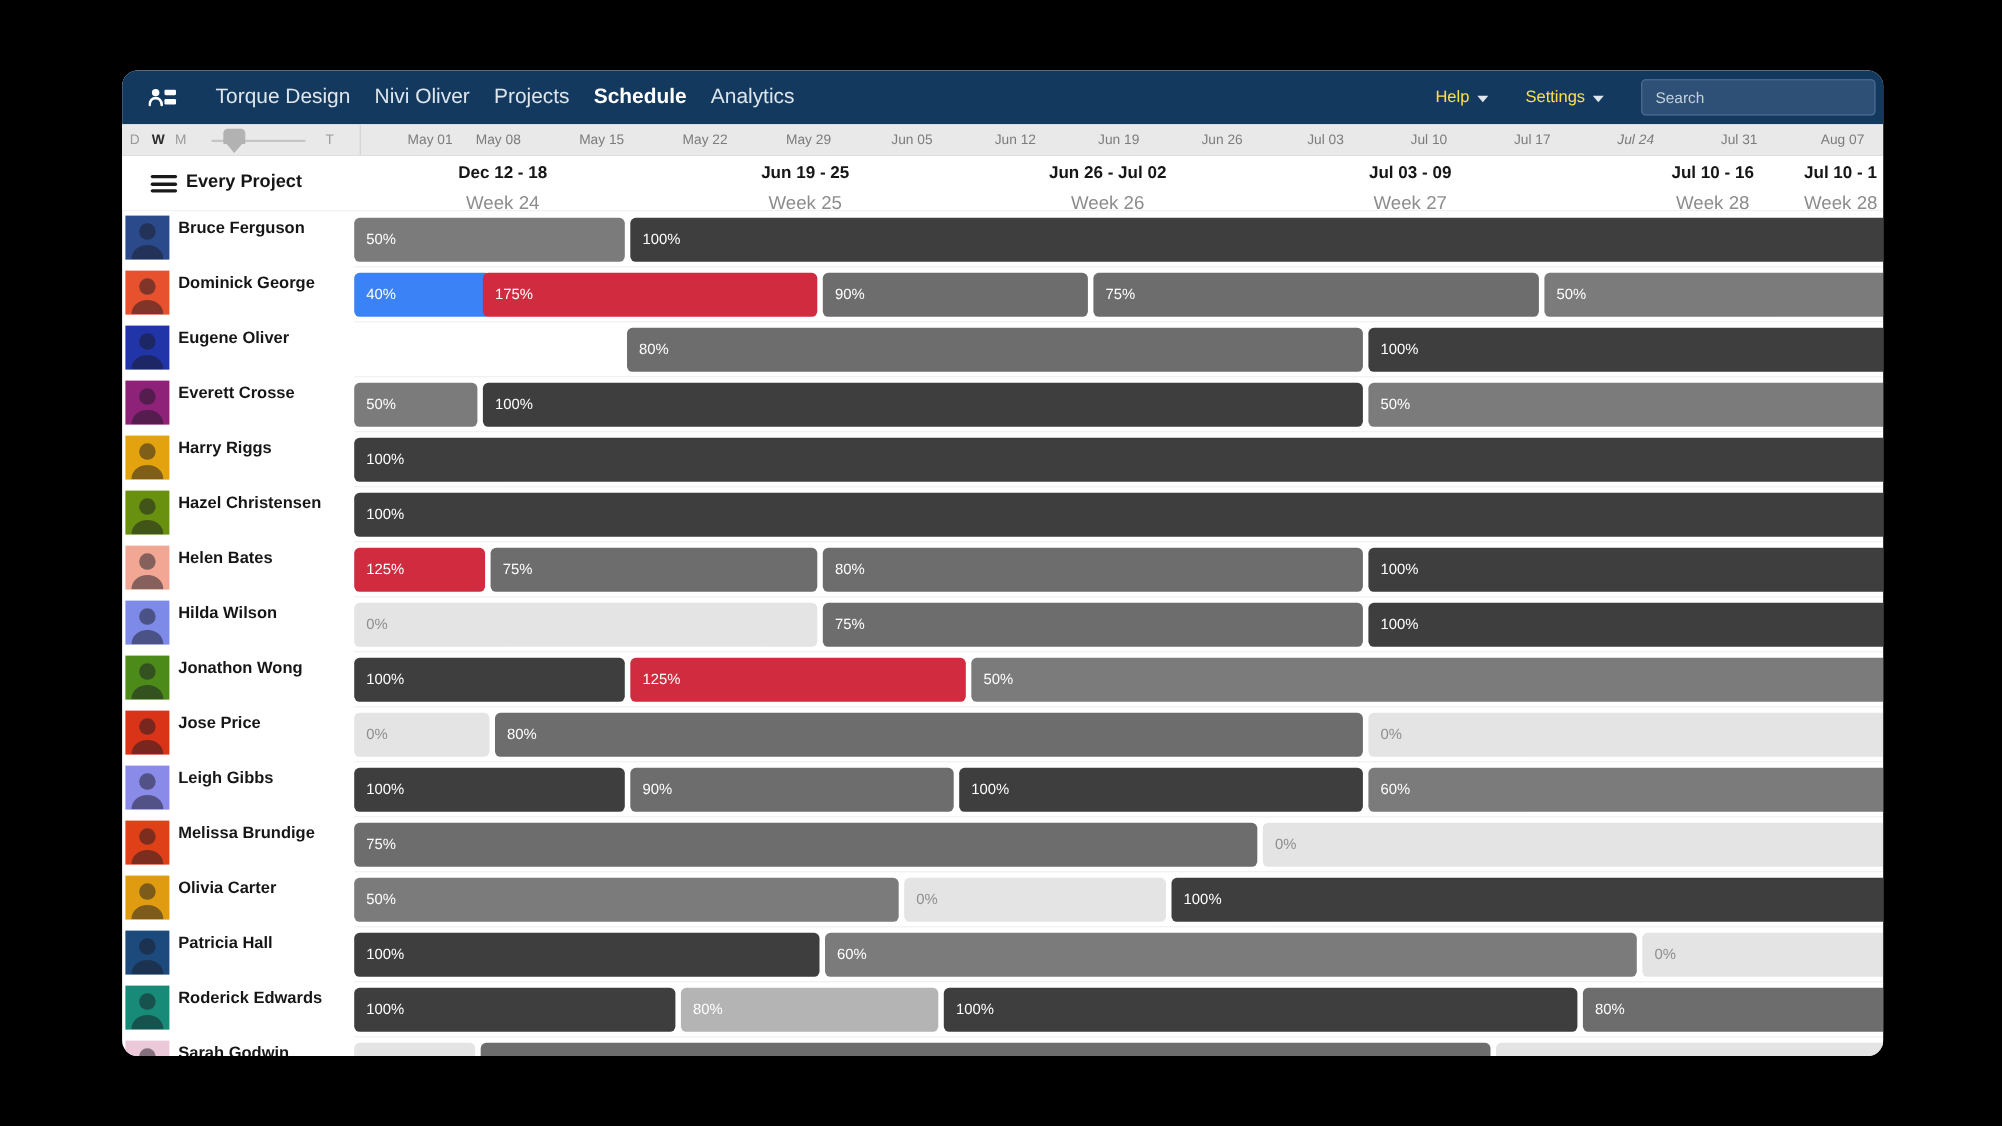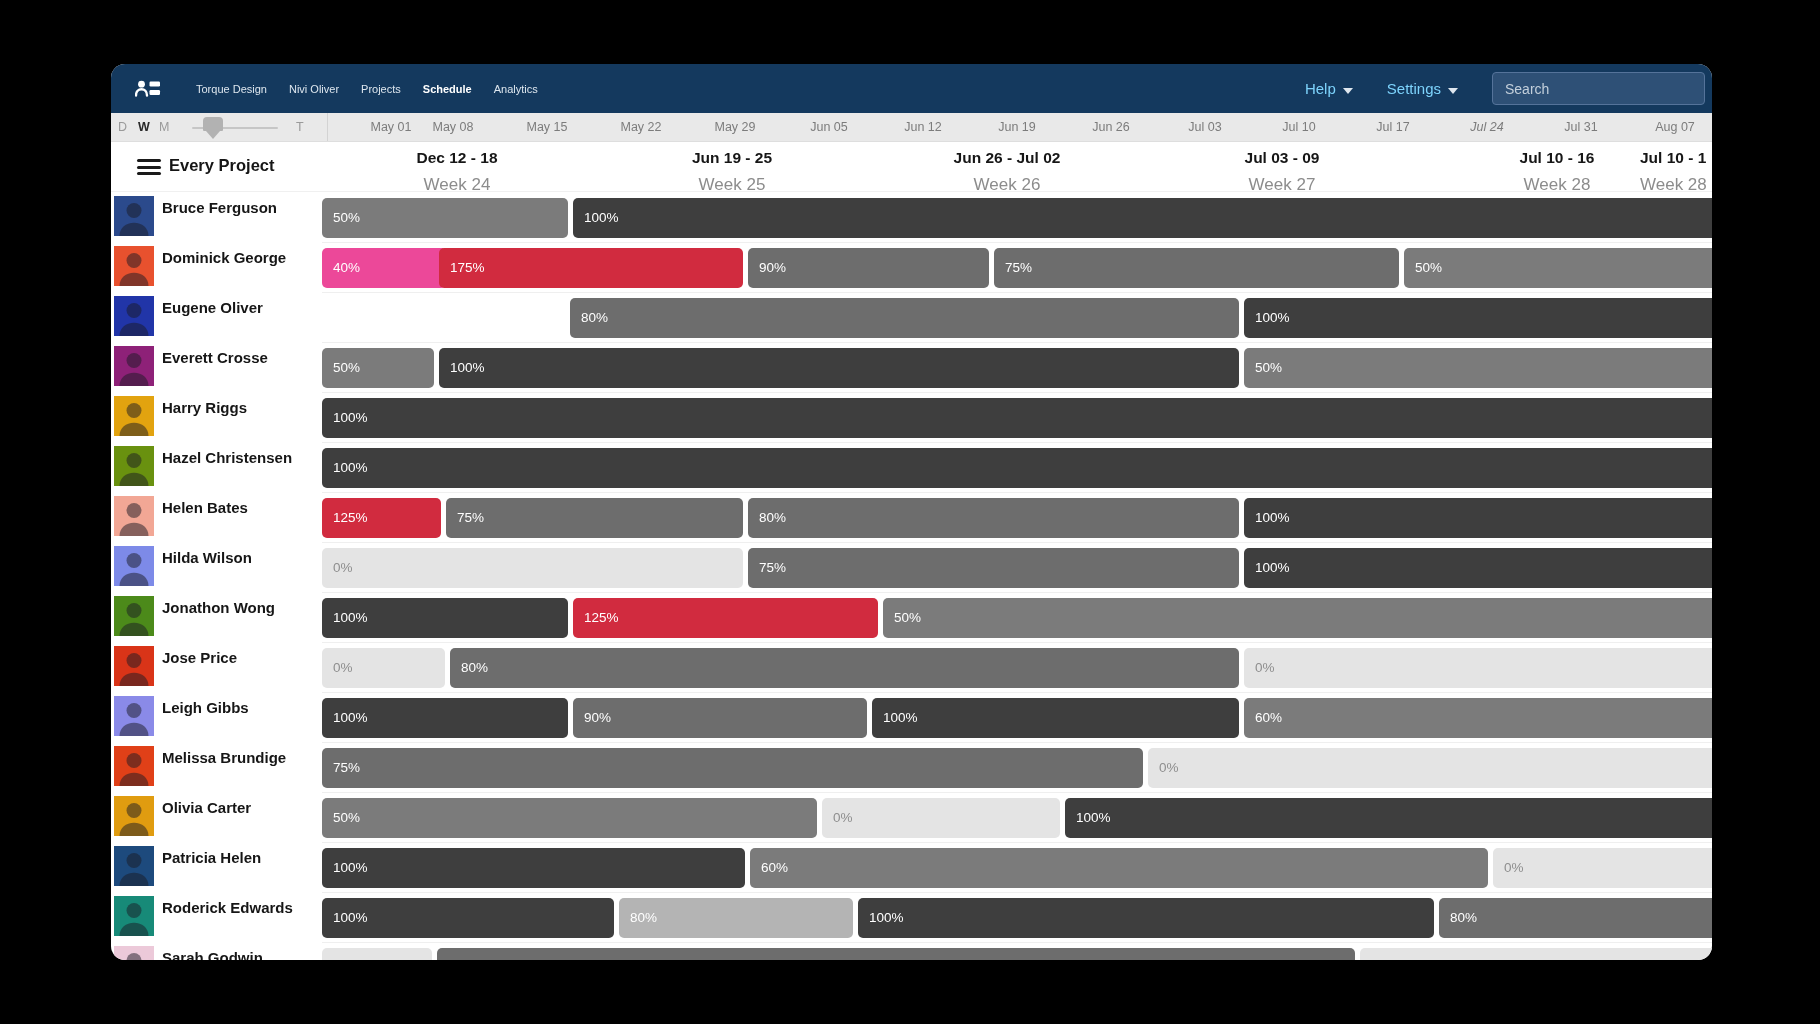--- a/index.html
+++ b/index.html
@@ -5,24 +5,24 @@
   * { margin:0; padding:0; box-sizing:border-box; }
   html,body { width:1820px; height:1024px; background:#000; overflow:hidden;
               font-family:"Liberation Sans", sans-serif; }
   .window { position:absolute; left:111px; top:64px; width:1601px; height:896px;
             background:#fff; border-radius:14px; overflow:hidden; }
 
   
   .navbar { position:absolute; left:0; top:0; right:0; height:49px; background:#14395e;
             display:flex; align-items:center; padding:0 7px 0 24px; }
   .navbar .logo { display:flex; align-items:center; margin-right:24px; cursor:pointer; }
-  .navbar a.nav-link { color:#dde6ee; font-size:11px; text-decoration:none; margin:0 11px; cursor:pointer; }
+  .navbar a.nav-link { color:#dde6ee; font-size:19px; text-decoration:none; margin:0 11px; cursor:pointer; }
   .navbar a.nav-link.active { color:#fff; font-weight:bold; }
   .nav-right { margin-left:auto; display:flex; align-items:center; }
-  .menu-link { color:#7dd3fc; font-size:15px; margin-right:34px; cursor:pointer; white-space:nowrap; }
+  .menu-link { color:#fde047; font-size:15px; margin-right:34px; cursor:pointer; white-space:nowrap; }
   .caret { display:inline-block; width:0; height:0; border-left:5px solid transparent;
            border-right:5px solid transparent; border-top:6px solid #dfe7ef; margin-left:7px; }
   .search { width:213px; height:33px; background:#2e5076; border:1px solid #55739a; border-radius:4px;
             color:#e8eef5; font-size:14px; padding:0 12px; outline:none; }
   .search::placeholder { color:#c3cfdb; }
 
   
   .ruler { position:absolute; left:0; top:49px; right:0; height:29px; background:#e9e9e9;
            border-bottom:1px solid #dedede; font-size:12.5px; color:#9a9a9a; }
   .ruler .mode { position:absolute; top:7px; cursor:pointer; }
@@ -155,21 +155,21 @@
         <div class="bar" style="left: 211px; width: 246px; background: rgb(123, 123, 123);">50%</div>
         <div class="bar" style="left: 462px; width: 1151px; background: rgb(62, 62, 62);">100%</div>
       </div>
       <div class="sep" style="top: 50px;"></div>
       <div class="row" style="top: 50px;">
         <div class="avatar" style="background: rgb(232, 81, 46);"><svg width="40" height="40" viewBox="0 0 40 40">
             <circle cx="20" cy="14.5" r="7.5" fill="rgba(25,25,35,0.5)"></circle>
             <path d="M5.5 40c0-8.2 6.5-13.2 14.5-13.2S34.5 31.8 34.5 40z" fill="rgba(25,25,35,0.5)"></path>
           </svg></div>
         <div class="pname">Dominick George</div>
-        <div class="bar" style="left: 211px; width: 124px; background: #ec4899;">40%</div>
+        <div class="bar" style="left: 211px; width: 124px; background: #3b82f6;">40%</div>
         <div class="bar" style="left: 328px; width: 304px; background: rgb(209, 43, 63);">175%</div>
         <div class="bar" style="left: 637px; width: 241px; background: rgb(109, 109, 109);">90%</div>
         <div class="bar" style="left: 883px; width: 405px; background: rgb(109, 109, 109);">75%</div>
         <div class="bar" style="left: 1293px; width: 320px; background: rgb(123, 123, 123);">50%</div>
       </div>
       <div class="sep" style="top: 100px;"></div>
       <div class="row" style="top: 100px;">
         <div class="avatar" style="background: rgb(33, 53, 168);"><svg width="40" height="40" viewBox="0 0 40 40">
             <circle cx="20" cy="14.5" r="7.5" fill="rgba(25,25,35,0.5)"></circle>
             <path d="M5.5 40c0-8.2 6.5-13.2 14.5-13.2S34.5 31.8 34.5 40z" fill="rgba(25,25,35,0.5)"></path>
@@ -284,21 +284,21 @@
         <div class="bar" style="left: 211px; width: 495px; background: rgb(123, 123, 123);">50%</div>
         <div class="bar light" style="left: 711px; width: 238px; background: rgb(228, 228, 228);">0%</div>
         <div class="bar" style="left: 954px; width: 659px; background: rgb(62, 62, 62);">100%</div>
       </div>
       <div class="sep" style="top: 650px;"></div>
       <div class="row" style="top: 650px;">
         <div class="avatar" style="background: rgb(29, 74, 125);"><svg width="40" height="40" viewBox="0 0 40 40">
             <circle cx="20" cy="14.5" r="7.5" fill="rgba(25,25,35,0.5)"></circle>
             <path d="M5.5 40c0-8.2 6.5-13.2 14.5-13.2S34.5 31.8 34.5 40z" fill="rgba(25,25,35,0.5)"></path>
           </svg></div>
-        <div class="pname">Patricia Helen</div>
+        <div class="pname">Patricia Hall</div>
         <div class="bar" style="left: 211px; width: 423px; background: rgb(62, 62, 62);">100%</div>
         <div class="bar" style="left: 639px; width: 738px; background: rgb(123, 123, 123);">60%</div>
         <div class="bar light" style="left: 1382px; width: 231px; background: rgb(228, 228, 228);">0%</div>
       </div>
       <div class="sep" style="top: 700px;"></div>
       <div class="row" style="top: 700px;">
         <div class="avatar" style="background: rgb(23, 138, 120);"><svg width="40" height="40" viewBox="0 0 40 40">
             <circle cx="20" cy="14.5" r="7.5" fill="rgba(25,25,35,0.5)"></circle>
             <path d="M5.5 40c0-8.2 6.5-13.2 14.5-13.2S34.5 31.8 34.5 40z" fill="rgba(25,25,35,0.5)"></path>
           </svg></div>

